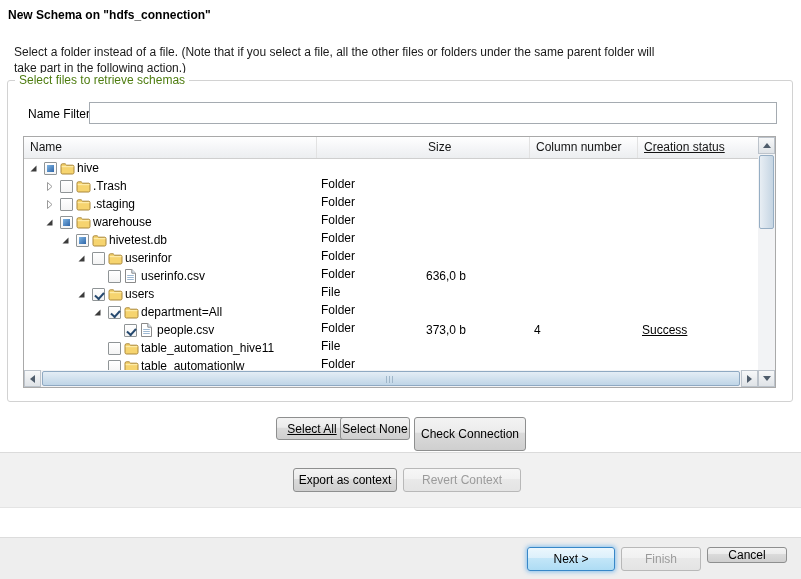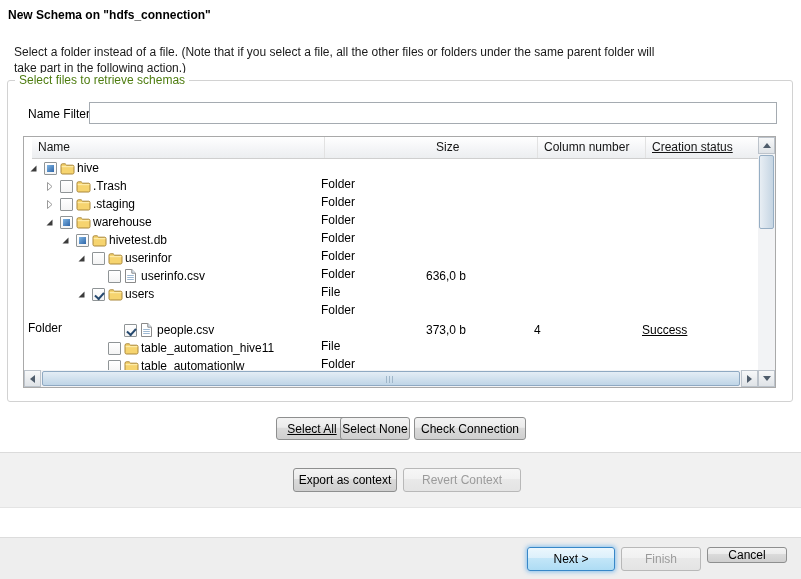--- a/index.html
+++ b/index.html
@@ -23,21 +23,21 @@
     position: absolute; left: 81px; top: 21px; width: 688px; height: 22px;
     border: 1px solid #a5abb1; background: #fff; font-family: "Liberation Sans", sans-serif;
     font-size: 12px; padding: 2px 4px; outline: none;
   }
 
   .table {
     position: absolute; left: 15px; top: 55px; width: 753px; height: 252px;
     border: 1px solid #a9a9a9; background: #fff;
   }
   .thead {
-    position: absolute; top: 0; left: 8px; width: 734px; height: 22px; display: flex;
+    position: absolute; top: 0; left: 0; width: 734px; height: 22px; display: flex;
     background: linear-gradient(to bottom, #ffffff, #f4f5f7 55%, #eceef0);
     border-bottom: 1px solid #cfcfcf;
   }
   .hcell {
     padding-left: 6px; line-height: 21px; border-right: 1px solid #e2e2e2;
     color: #141414; overflow: hidden; white-space: nowrap; flex: none;
   }
   .c0 { width: 293px; } .c1 { width: 105px; margin-top: 33px; } .c2 { width: 108px; }
   .c3 { width: 108px; } .c4 { width: 120px; border-right: none; text-decoration: underline; }
 
@@ -100,21 +100,21 @@
   .btn.disabled {
     color: #9b9b9b; border-color: #b8b8b8;
     background: linear-gradient(to bottom, #f6f6f6, #f1f1f1 45%, #e9e9e9 46%, #e4e4e4);
   }
   .btn.default {
     border-color: #3787c8; box-shadow: 0 0 4px 1px rgba(82,168,236,.65);
     background: linear-gradient(to bottom, #ecf7fd, #dcf0fb 45%, #c3e6f8 46%, #aedcf4);
   }
   .b-selall  { left: 276px; top: 417px; width: 72px;  height: 23px; text-decoration: underline; }
   .b-selnone { left: 340px; top: 417px; width: 70px;  height: 23px; }
-  .b-check   { left: 414px; top: 417px; width: 112px; height: 23px; }
+  .b-check   { left: 414px; top: 417px; width: 112px; height: 34px; }
 
   .band {
     position: absolute; left: 0; top: 452px; width: 801px; height: 56px; background: #f1f1f1;
     border-top: 1px solid #dbdbdb; border-bottom: 1px solid #e4e4e4;
   }
   .b-export { left: 293px; top: 468px; width: 104px; height: 24px; }
   .b-revert { left: 403px; top: 468px; width: 118px; height: 24px; }
 
   .bottombar {
     position: absolute; left: 0; top: 537px; width: 801px; height: 42px; background: #eeeeee;
@@ -319,20 +319,36 @@
                 </svg>
               </span>
               <span class="rowlabel">users</span>
             </div>
             <div class="cell c1">Folder</div>
             <div class="cell c2"></div>
             <div class="cell c3"></div>
             <div class="cell c4"></div>
           </div>
           <div class="trow">
+            <div class="cell c0 namecell">
+              <span class="indent" style="width: 64px;"></span>
+              <span class="expicon">
+                <svg width="11" height="11" viewBox="0 0 11 11">
+                  <path d="M8.5,2.5 L8.5,8.5 L2.5,8.5 Z" fill="#3c3c3c"></path>
+                </svg>
+              </span>
+              <span class="cb checked"></span>
+              <span class="rowicon">
+                <svg width="15" height="13" viewBox="0 0 15 13">
+                  <path d="M1,3.2 C1,2.4 1.6,1.8 2.4,1.8 L5.2,1.8 L6.6,3.2 L12.8,3.2 C13.5,3.2 14,3.8 14,4.5 L14,10.6 C14,11.4 13.4,12 12.7,12 L2.3,12 C1.6,12 1,11.4 1,10.6 Z" fill="#f6d46f" stroke="#aa883c"></path>
+                  <path d="M1.7,4.6 L13.3,4.6" stroke="#fdeba8" stroke-width="1.2" fill="none"></path>
+                </svg>
+              </span>
+              <span class="rowlabel">department=All</span>
+            </div>
             <div class="cell c1">Folder</div>
             <div class="cell c2"></div>
             <div class="cell c3"></div>
             <div class="cell c4"></div>
           </div>
           <div class="trow">
             <div class="cell c0 namecell">
               <span class="indent" style="width: 80px;"></span>
               <span class="expicon"></span>
               <span class="cb checked"></span>

